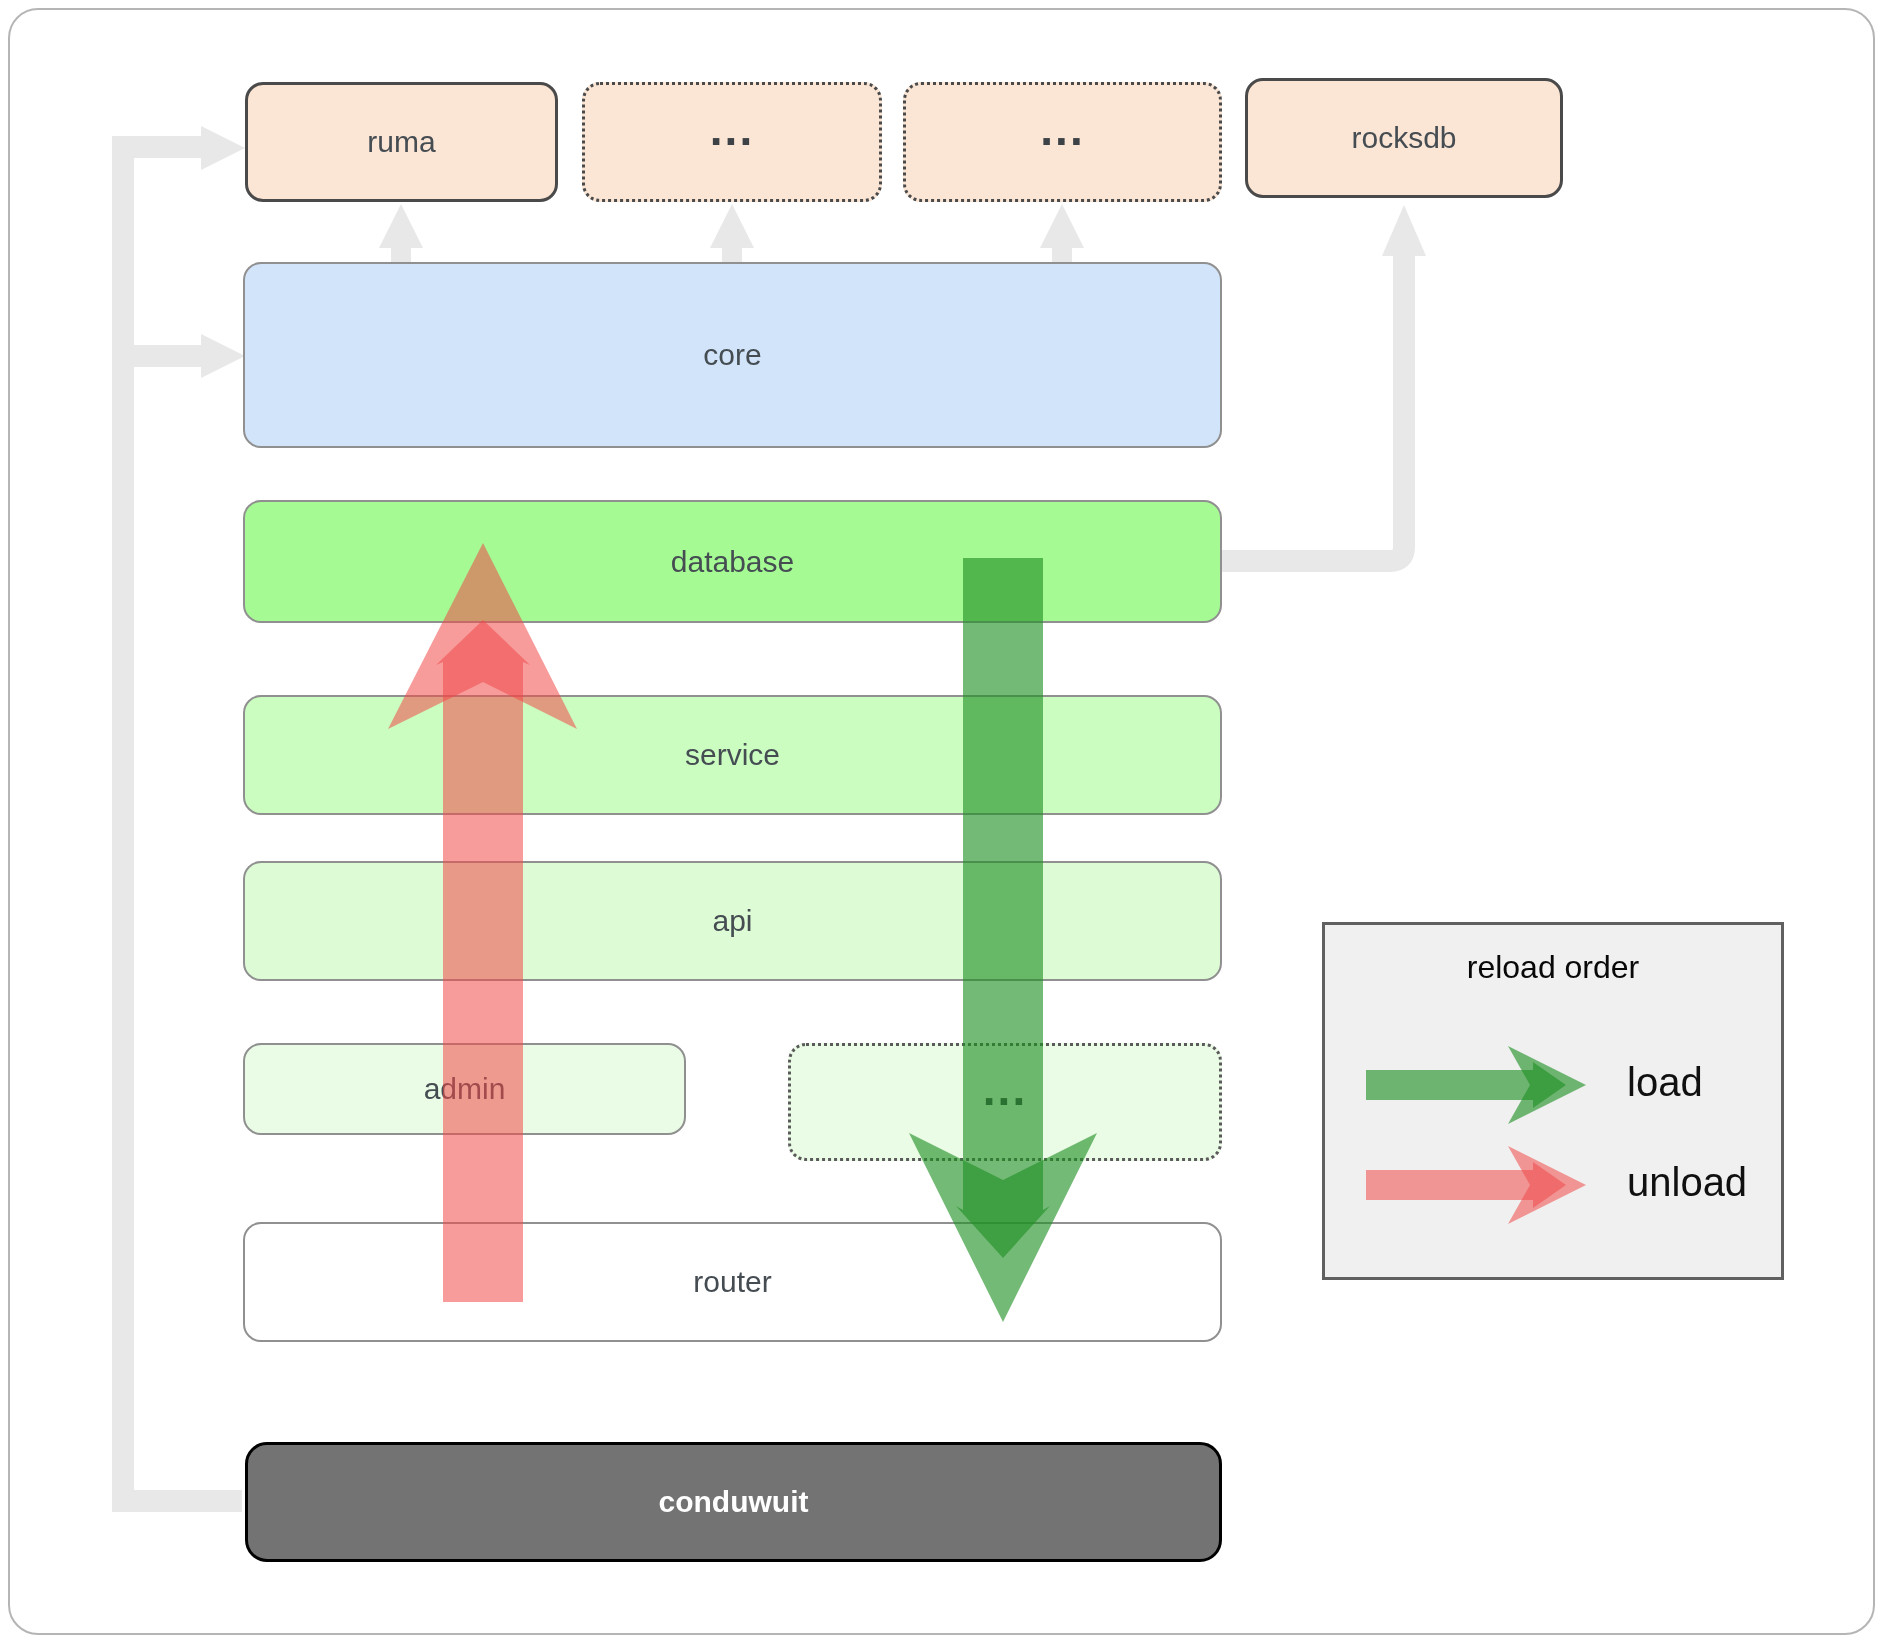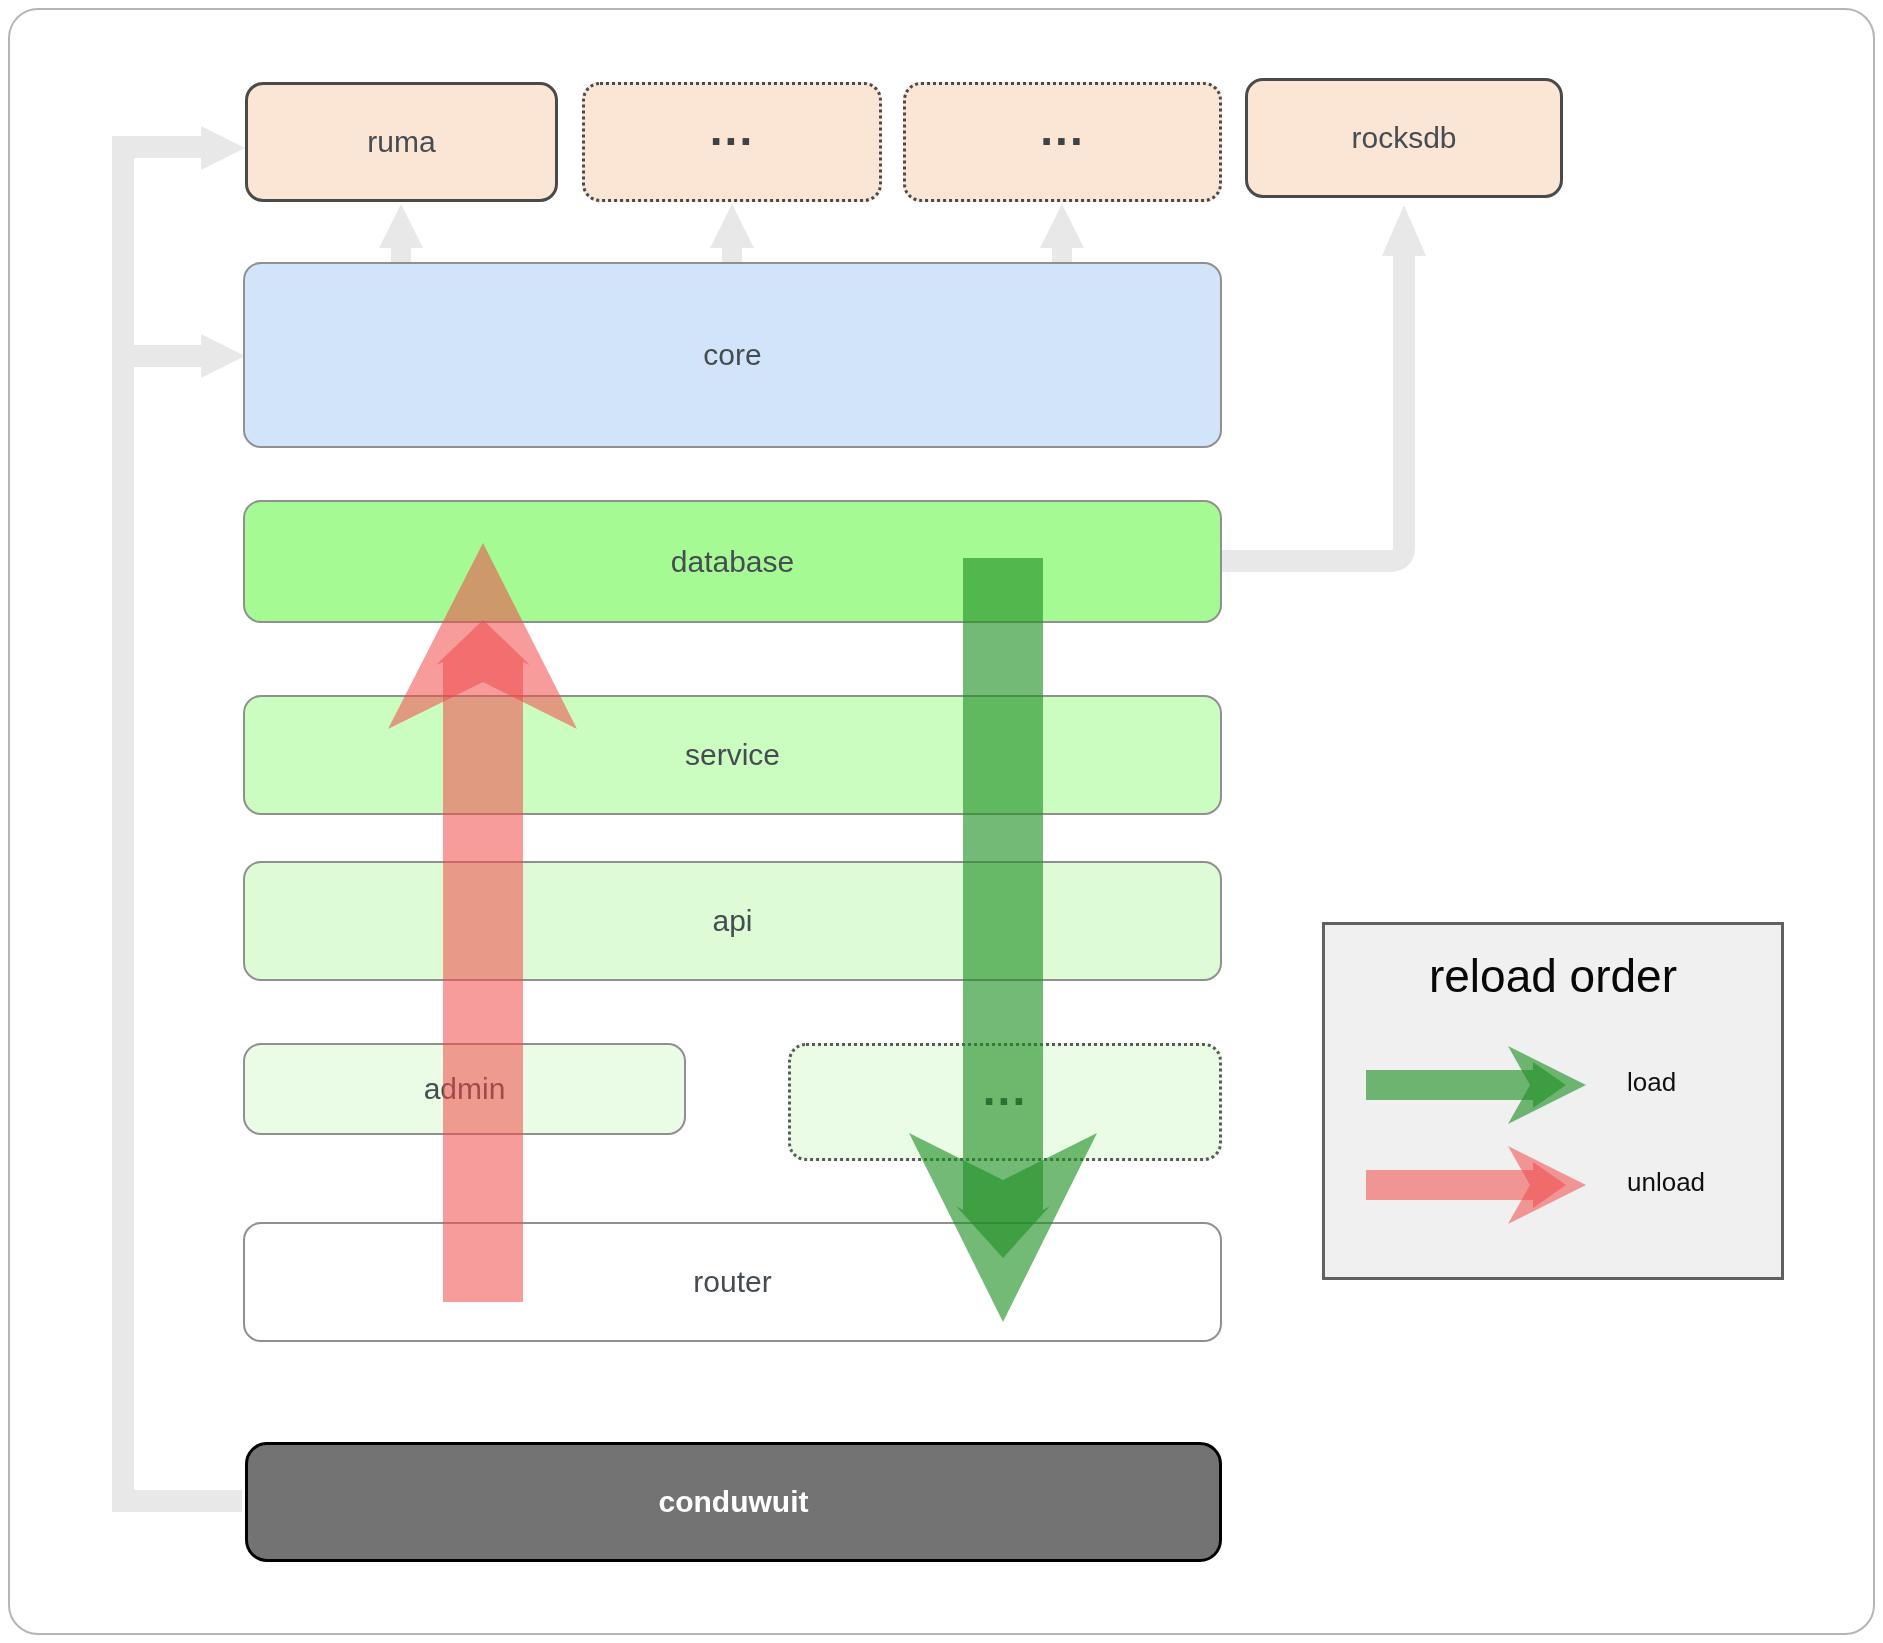--- a/index.html
+++ b/index.html
@@ -24,23 +24,23 @@
   #box-admin{left:243px;top:1043px;width:443px;height:92px;}
   #box-workers{left:788px;top:1043px;width:434px;height:118px;border-style:dotted;border-width:3px;border-color:#5a5a5a;}
   #box-router{left:243px;top:1222px;width:979px;height:120px;background:#ffffff;}
   #box-conduwuit{left:245px;top:1442px;width:977px;height:120px;border:3px solid #000000;border-radius:22px;}
   #box-conduwuit .lbl{color:#ffffff;font-weight:700;}
   
   #overlay{position:absolute;left:0;top:0;width:1883px;height:1643px;z-index:5;pointer-events:none;}
   #connectors{position:absolute;left:0;top:0;width:1883px;height:1643px;z-index:1;pointer-events:none;}
   
   #legend{position:absolute;left:1322px;top:922px;width:462px;height:358px;background:#f0f0f0;border:3px solid #606060;box-sizing:border-box;z-index:3;}
-  #legend-title{position:absolute;left:0;top:24px;width:100%;text-align:center;font-size:46px;color:#080808;}
+  #legend-title{position:absolute;left:0;top:24px;width:100%;text-align:center;font-size:32px;color:#080808;}
   #legend svg{position:absolute;left:0;top:0;}
-  .legend-item-label{position:absolute;left:302px;font-size:26px;color:#101010;display:flex;align-items:center;height:44px;}
+  .legend-item-label{position:absolute;left:302px;font-size:40px;color:#101010;display:flex;align-items:center;height:44px;}
   #legend-load-label{top:135px;}
   #legend-unload-label{top:235px;}
 </style>
 </head>
 <body>
 
 <div id="frame"></div>
 
 <svg id="connectors" viewBox="0 0 1883 1643">
 

